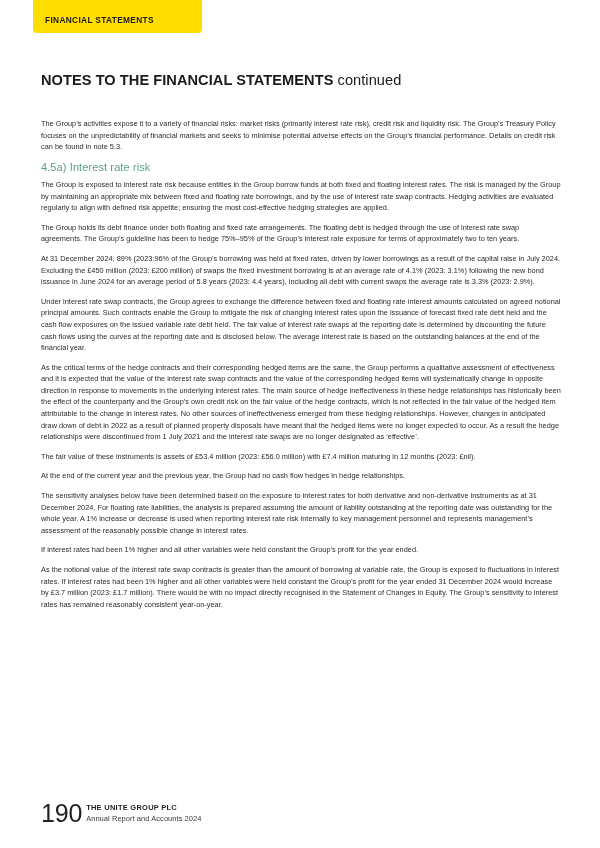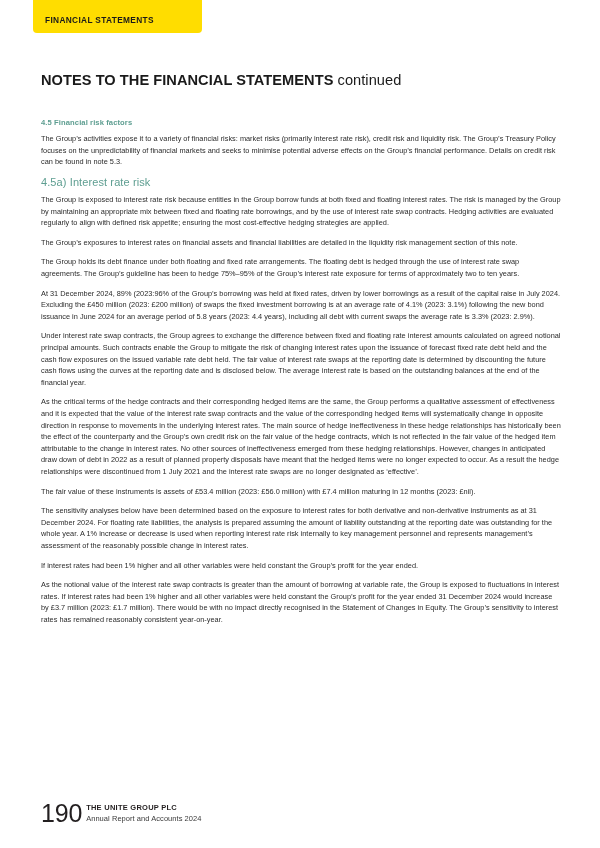--- a/index.html
+++ b/index.html
@@ -126,33 +126,32 @@
 <body>
 
 <div class="section-tab">
   <span class="section-tab-label">FINANCIAL STATEMENTS</span>
 </div>
 
 <div class="page-title"><span>NOTES TO THE FINANCIAL STATEMENTS</span><span class="cont"> continued</span></div>
 
 <div class="content">
 
-  <h2 class="note-head">4.5 Financial risk factors</h2>
 
   <p class="body-text">The Group’s activities expose it to a variety of financial risks: market risks (primarily interest rate risk), credit risk and liquidity risk. The Group’s Treasury Policy focuses on the unpredictability of financial markets and seeks to minimise potential adverse effects on the Group’s financial performance. Details on credit risk can be found in note 5.3.</p>
 
   <h3 class="sub-head">4.5a) Interest rate risk</h3>
 
   <p class="body-text">The Group is exposed to interest rate risk because entities in the Group borrow funds at both fixed and floating interest rates. The risk is managed by the Group by maintaining an appropriate mix between fixed and floating rate borrowings, and by the use of interest rate swap contracts. Hedging activities are evaluated regularly to align with defined risk appetite; ensuring the most cost-effective hedging strategies are applied.</p>
-  <p class="body-text">The Group’s exposures to interest rates on financial assets and financial liabilities are detailed in the liquidity risk management section of this note.</p>
   <p class="body-text">The Group holds its debt finance under both floating and fixed rate arrangements. The floating debt is hedged through the use of interest rate swap agreements. The Group’s guideline has been to hedge 75%–95% of the Group’s interest rate exposure for terms of approximately two to ten years.</p>
   <p class="body-text">At 31 December 2024, 89% (2023:96% of the Group’s borrowing was held at fixed rates, driven by lower borrowings as a result of the capital raise in July 2024. Excluding the £450 million (2023: £200 million) of swaps the fixed investment borrowing is at an average rate of 4.1% (2023: 3.1%) following the new bond issuance in June 2024 for an average period of 5.8 years (2023: 4.4 years), including all debt with current swaps the average rate is 3.3% (2023: 2.9%).</p>
   <p class="body-text">Under interest rate swap contracts, the Group agrees to exchange the difference between fixed and floating rate interest amounts calculated on agreed notional principal amounts. Such contracts enable the Group to mitigate the risk of changing interest rates upon the issuance of forecast fixed rate debt held and the cash flow exposures on the issued variable rate debt held. The fair value of interest rate swaps at the reporting date is determined by discounting the future cash flows using the curves at the reporting date and is disclosed below. The average interest rate is based on the outstanding balances at the end of the financial year.</p>
   <p class="body-text">As the critical terms of the hedge contracts and their corresponding hedged items are the same, the Group performs a qualitative assessment of effectiveness and it is expected that the value of the interest rate swap contracts and the value of the corresponding hedged items will systematically change in opposite direction in response to movements in the underlying interest rates. The main source of hedge ineffectiveness in these hedge relationships has historically been the effect of the counterparty and the Group’s own credit risk on the fair value of the hedge contracts, which is not reflected in the fair value of the hedged item attributable to the change in interest rates. No other sources of ineffectiveness emerged from these hedging relationships. However, changes in anticipated draw down of debt in 2022 as a result of planned property disposals have meant that the hedged items were no longer expected to occur. As a result the hedge relationships were discontinued from 1 July 2021 and the interest rate swaps are no longer designated as ‘effective’.</p>
   <p class="body-text">The fair value of these instruments is assets of £53.4 million (2023: £56.0 million) with £7.4 million maturing in 12 months (2023: £nil).</p>
+  <p class="body-text">At the end of the current year and the previous year, the Group had no cash flow hedges in hedge relationships.</p>
   <p class="body-text">The sensitivity analyses below have been determined based on the exposure to interest rates for both derivative and non-derivative instruments as at 31 December 2024. For floating rate liabilities, the analysis is prepared assuming the amount of liability outstanding at the reporting date was outstanding for the whole year. A 1% increase or decrease is used when reporting interest rate risk internally to key management personnel and represents management’s assessment of the reasonably possible change in interest rates.</p>
   <p class="body-text">If interest rates had been 1% higher and all other variables were held constant the Group’s profit for the year ended.</p>
   <p class="body-text">As the notional value of the interest rate swap contracts is greater than the amount of borrowing at variable rate, the Group is exposed to fluctuations in interest rates. If interest rates had been 1% higher and all other variables were held constant the Group’s profit for the year ended 31 December 2024 would increase by £3.7 million (2023: £1.7 million). There would be with no impact directly recognised in the Statement of Changes in Equity. The Group’s sensitivity to interest rates has remained reasonably consistent year-on-year.</p>
 
 </div>
 
 <div class="footer">
   <div class="folio">190</div>
   <div class="footer-text">
     <div class="company-name">THE UNITE GROUP PLC</div>

